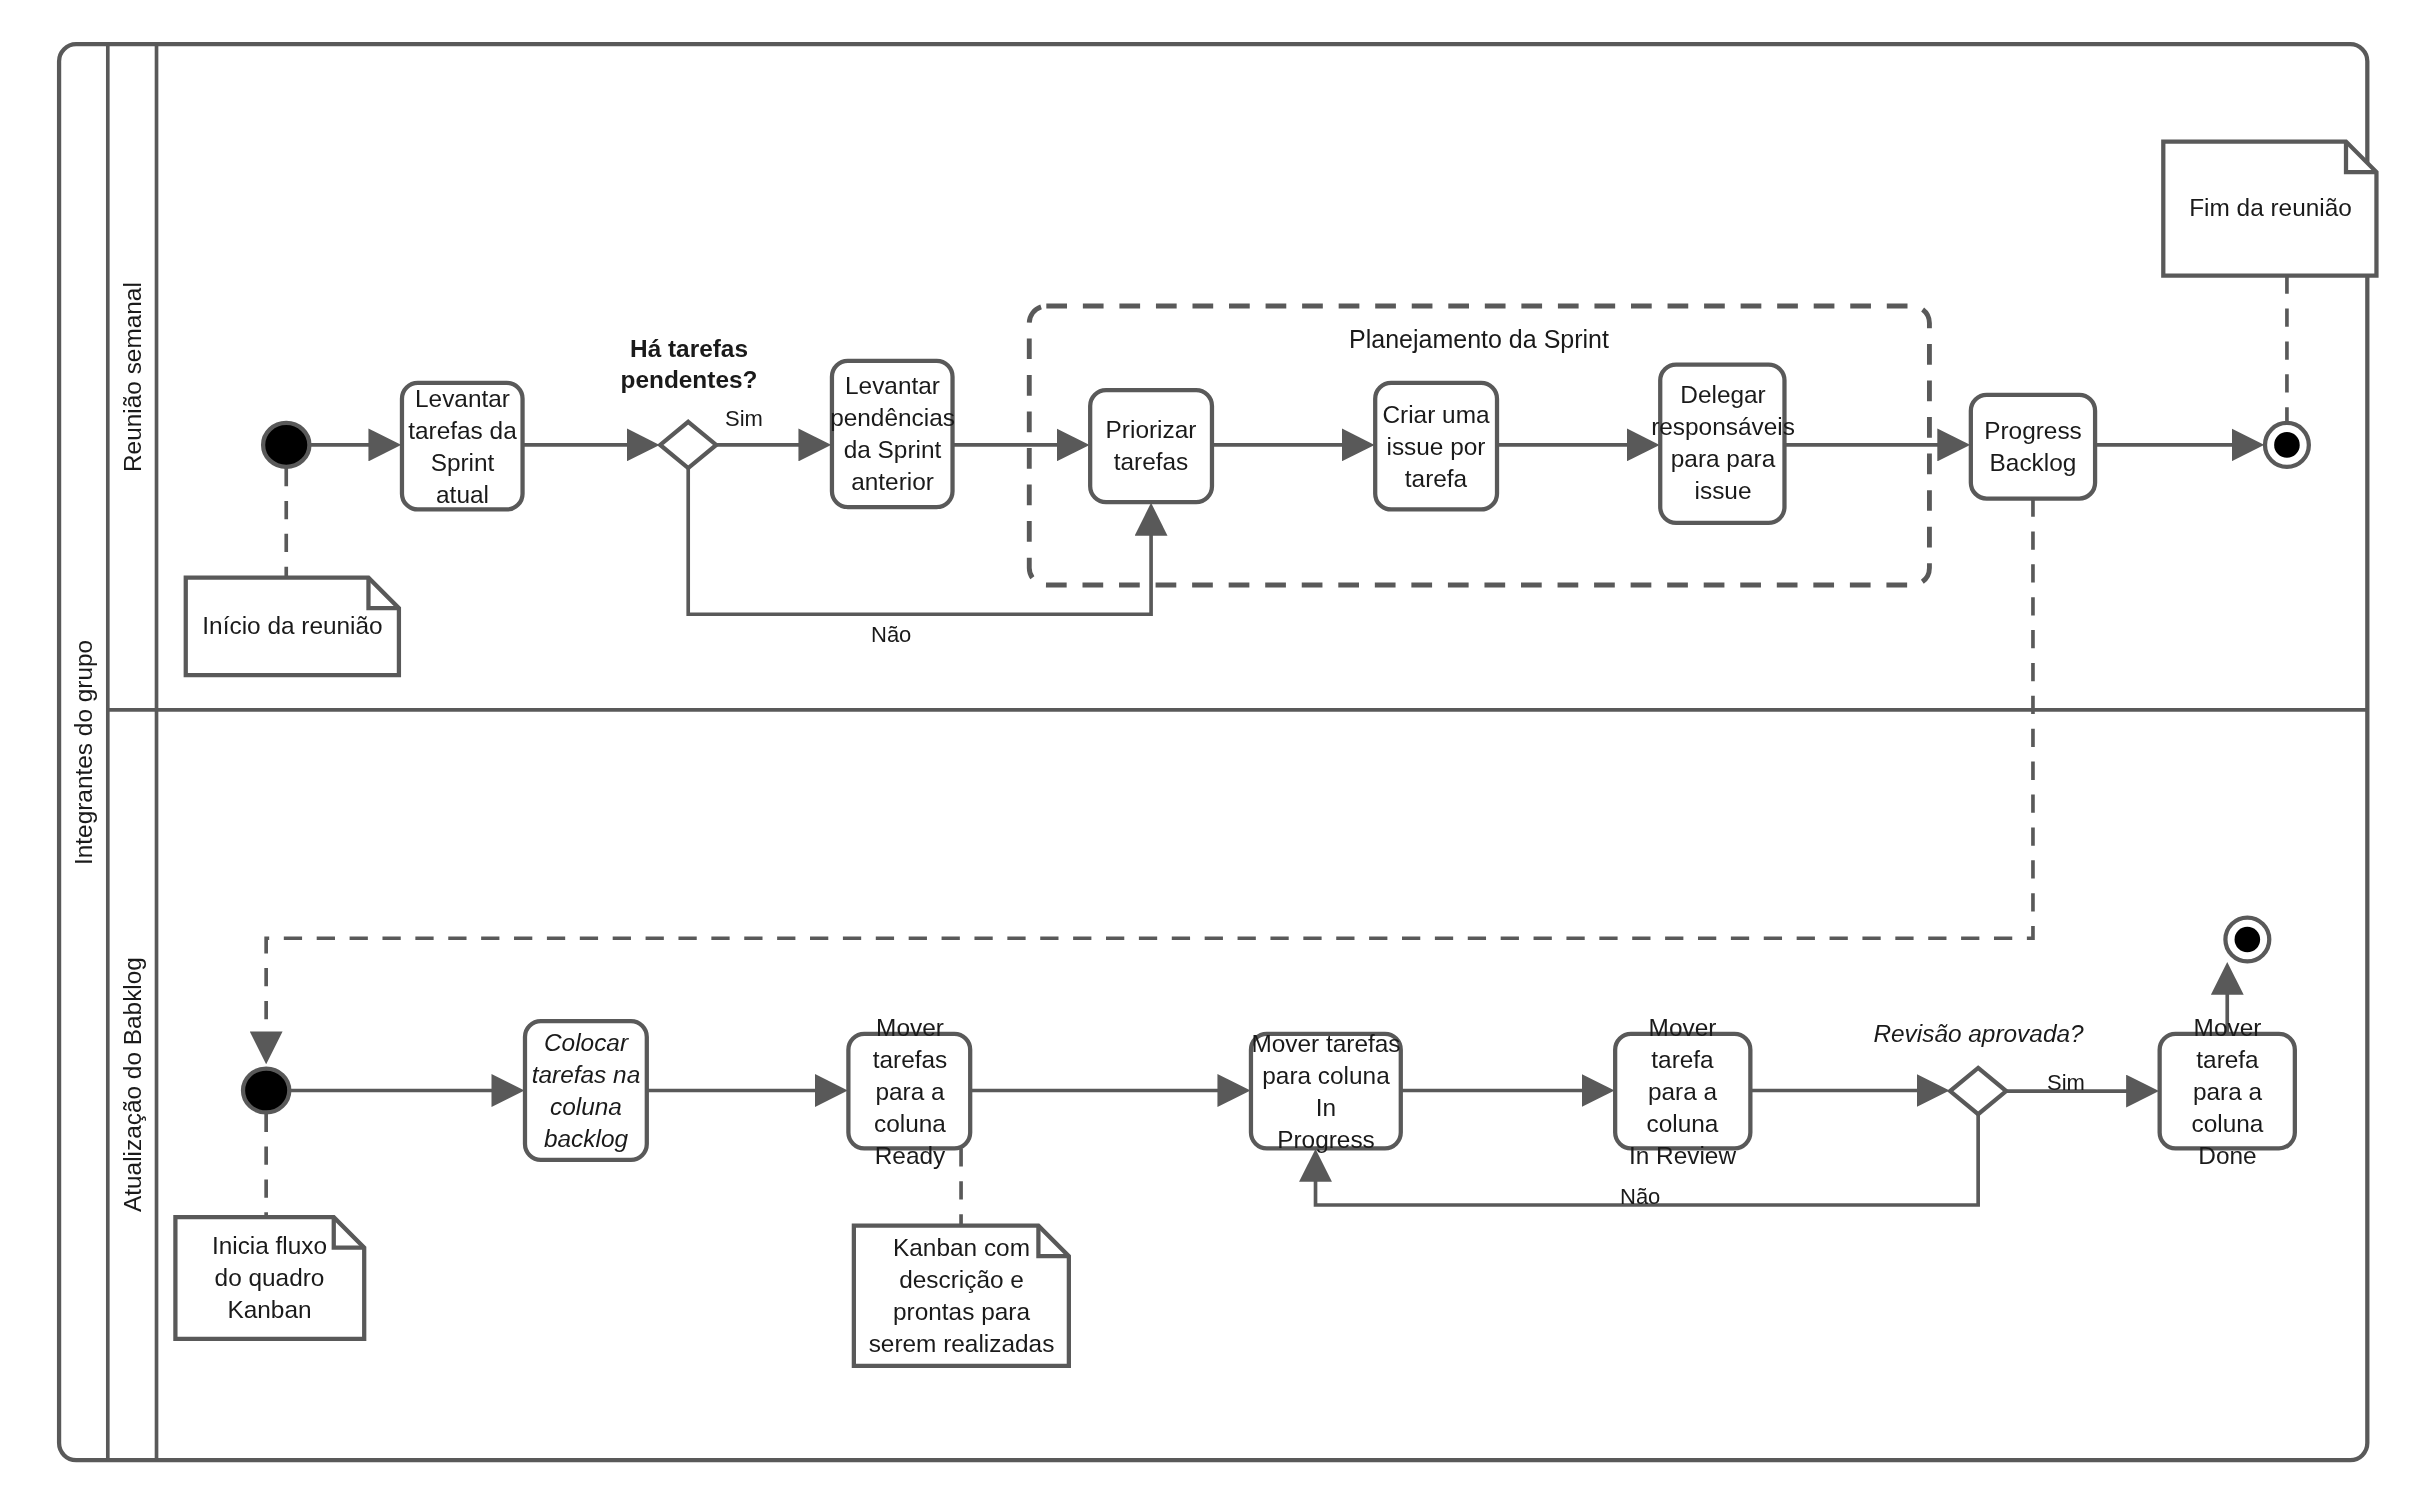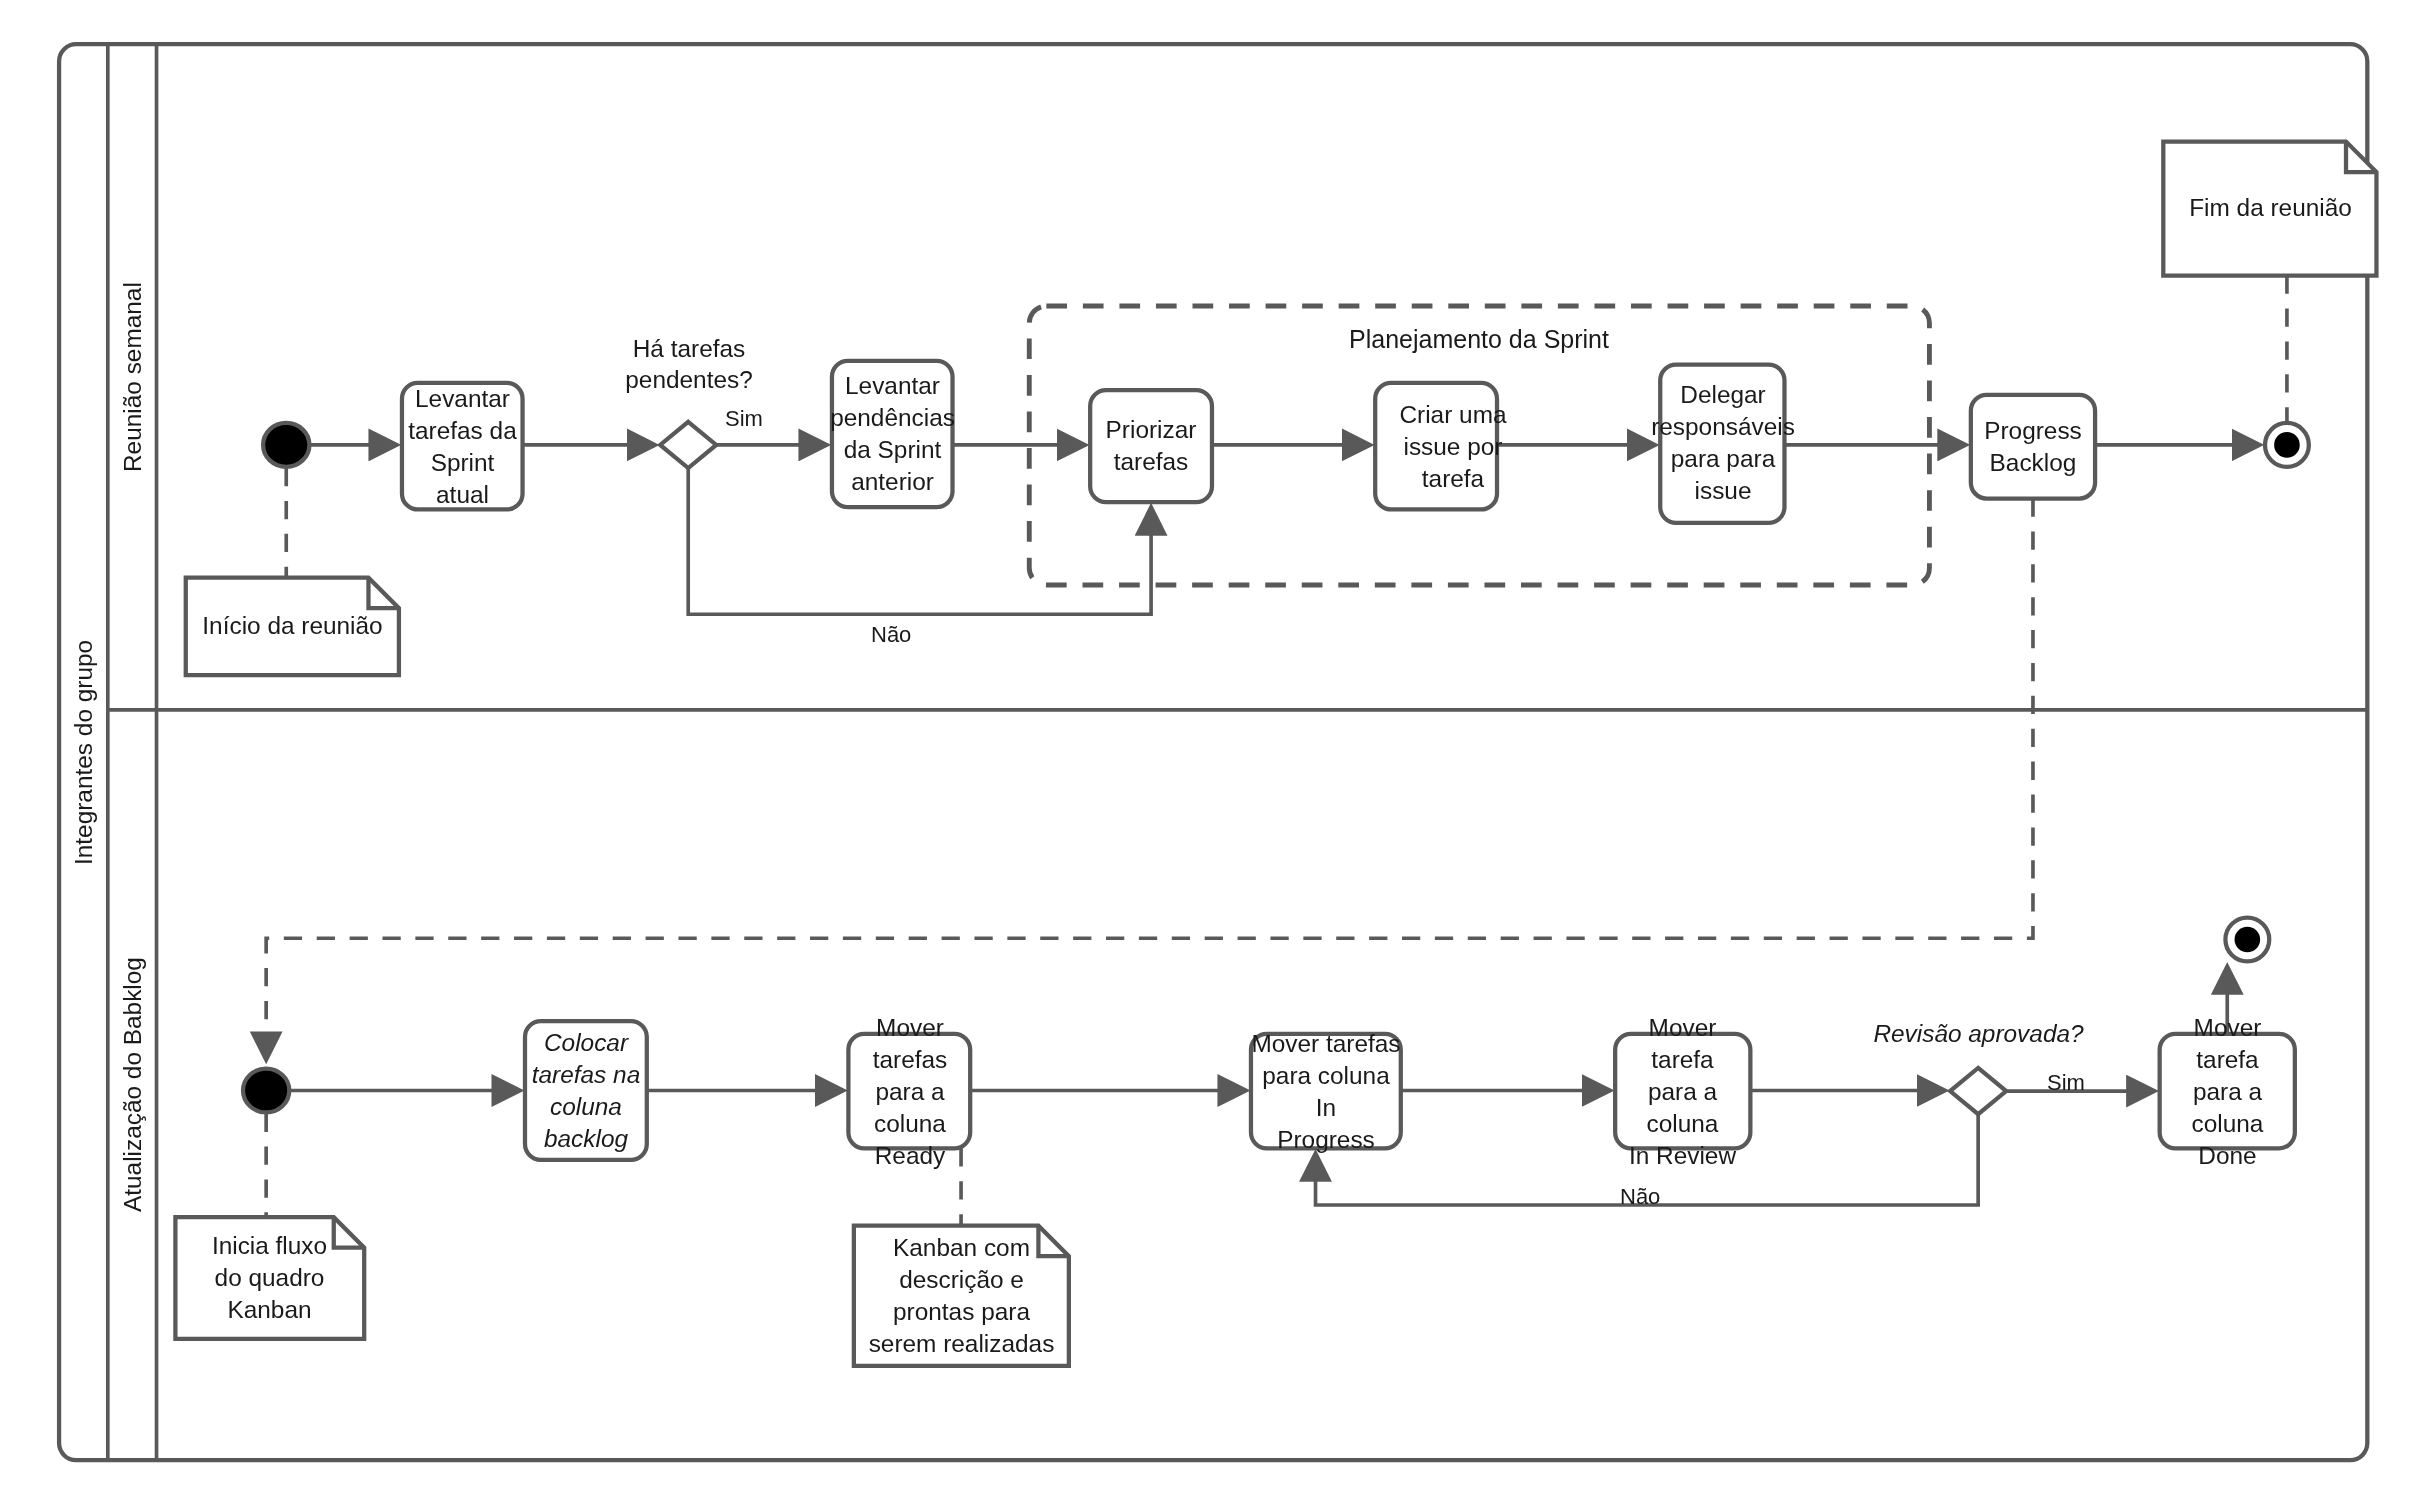--- a/index.html
+++ b/index.html
@@ -262,31 +262,31 @@
 
   <div class="lbl node-label" style="left:402px; top:383px; width:121px; height:127px;">Levantar
 tarefas da
 Sprint atual</div>
   <div class="lbl node-label" style="left:832px; top:361px; width:121px; height:146px;">Levantar
 pendências
 da Sprint
 anterior</div>
   <div class="lbl node-label" style="left:1090px; top:390px; width:122px; height:112px;">Priorizar
 tarefas</div>
-  <div class="lbl node-label" style="left:1375px; top:383px; width:122px; height:127px;margin-left:17px;">Criar uma
+  <div class="lbl node-label" style="left:1375px; top:383px; width:122px; height:127px;">Criar uma
 issue por
 tarefa</div>
   <div class="lbl node-label" style="left:1661px; top:364px; width:124px; height:158px;">Delegar
 responsáveis
 para para
 issue</div>
   <div class="lbl node-label" style="left:1971px; top:395px; width:124px; height:104px;">Progress
 Backlog</div>
 
-  <div class="lbl decision-q" style="left:567px; top:334px; width:244px;">Há tarefas
+  <div class="lbl decision-q" style="left:567px; top:334px; width:244px;font-weight:bold;">Há tarefas
 pendentes?</div>
 
   <div class="lbl edge-label" style="left:725px; top:403px; width:79px; text-align:left;">Sim</div>
   <div class="lbl edge-label" style="left:871px; top:619px; width:97px; text-align:left;">Não</div>
 
   <div class="lbl note-label" style="left:186px; top:577px; width:213px; height:97px;">Início da reunião</div>
   <div class="lbl note-label" style="left:2164px; top:141px; width:213px; height:134px;">Fim da reunião</div>
 
   <div class="lbl node-label" style="left:525px; top:1021px; width:122px; height:139px;font-style:italic;">Colocar
 tarefas na

